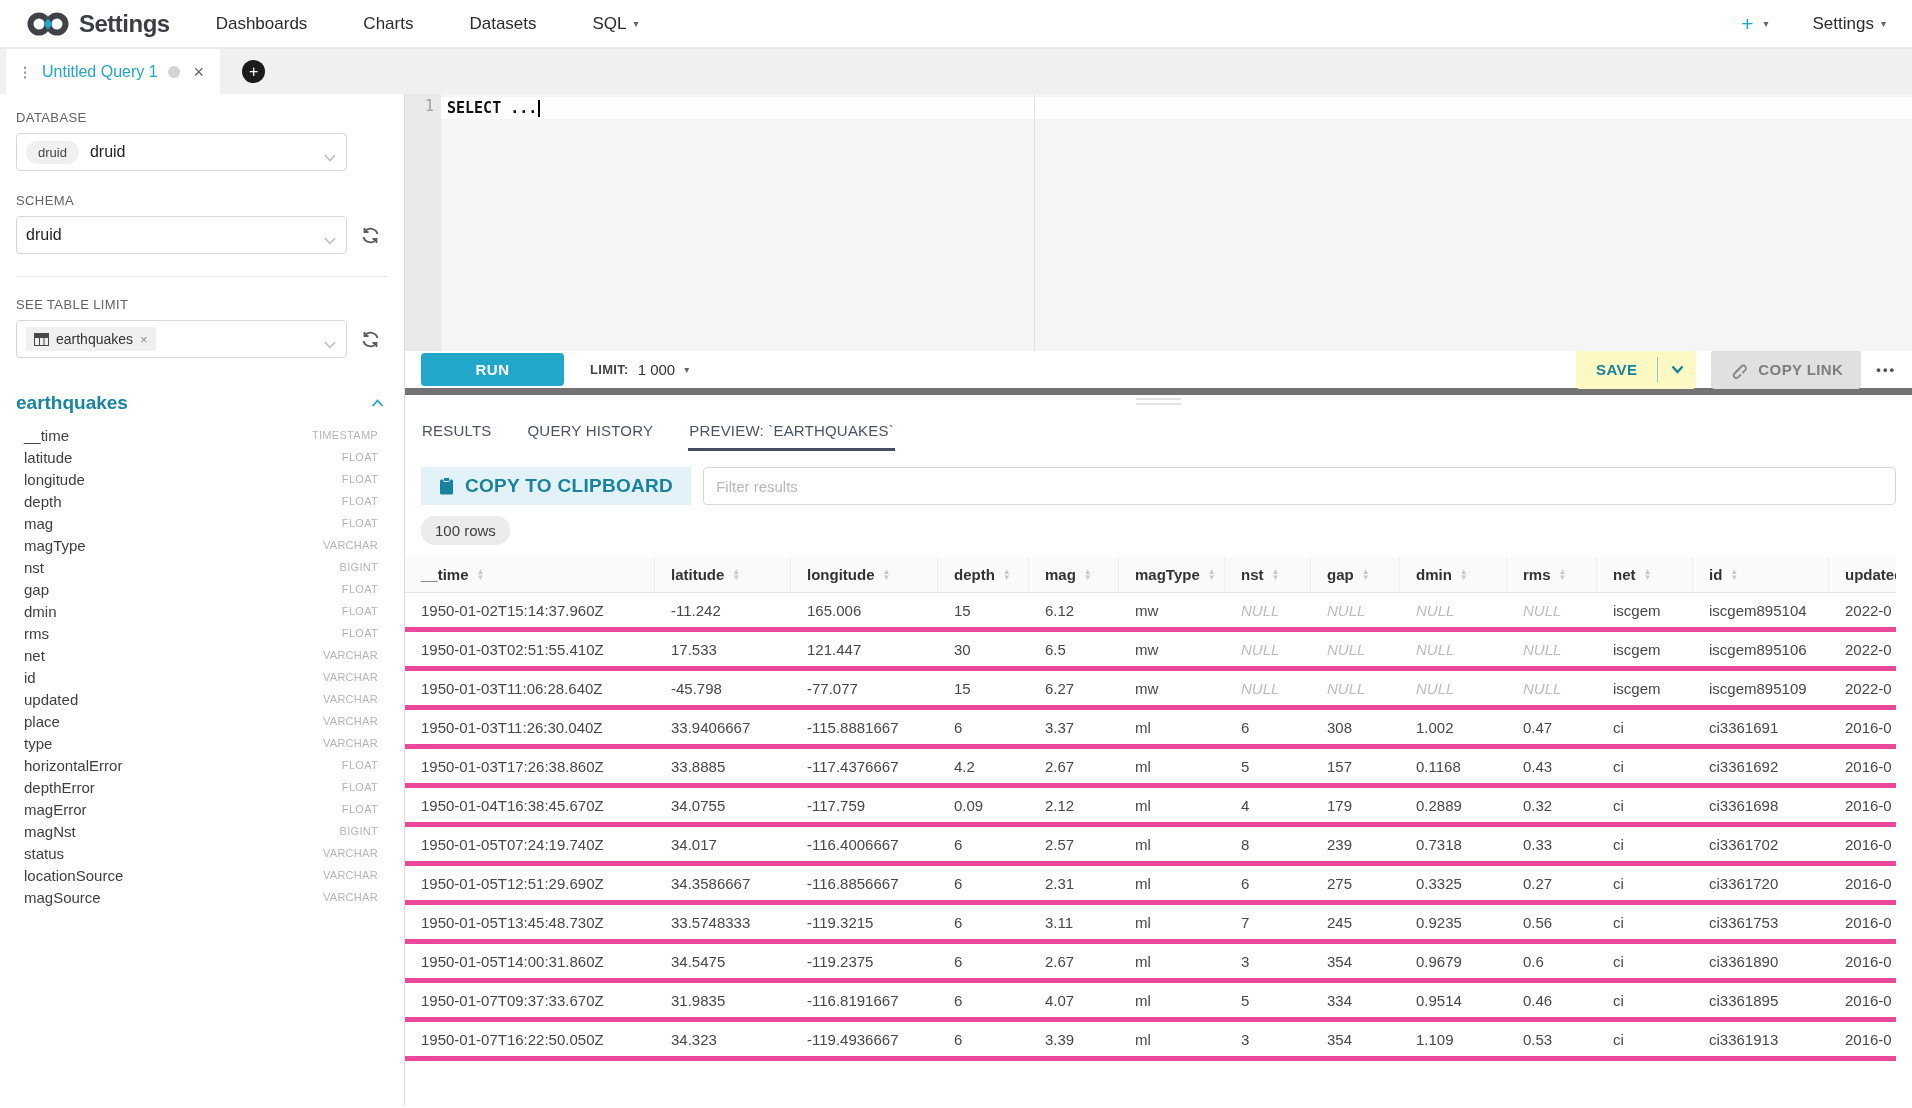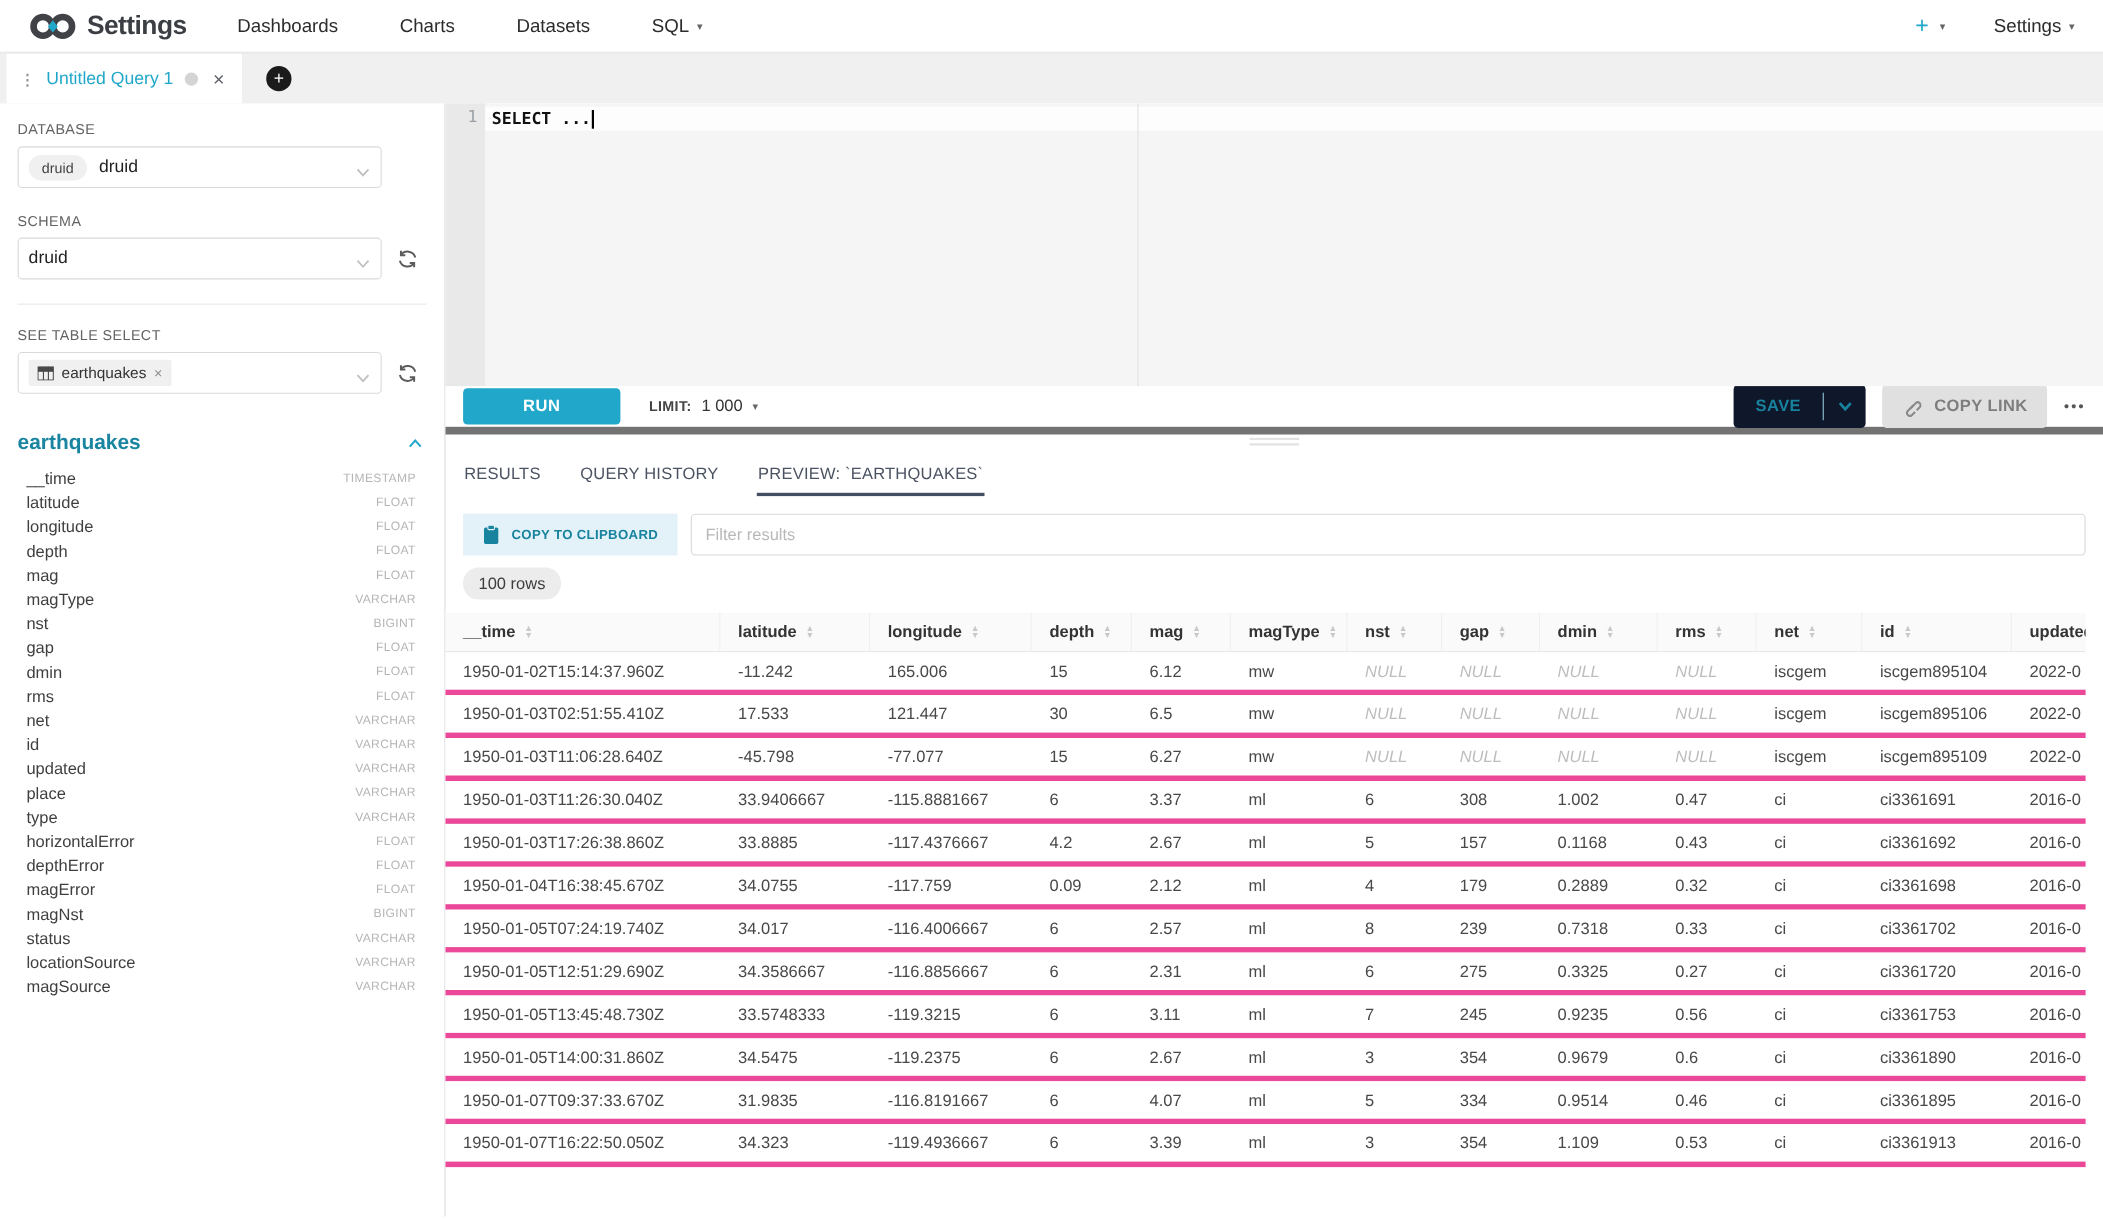--- a/index.html
+++ b/index.html
@@ -61,37 +61,37 @@
   .cursor { display:inline-block; width:2px; height:17px; background:#000; margin-left:1px; }
   .print-margin { position:absolute; left:593px; top:0; bottom:0; width:1px; background:#e2e2e2; }
 
   
   .toolbar { height:44px; display:flex; align-items:center; padding:0 16px; border-bottom:7px solid #737373; background:#fff; }
   .run-btn { width:143px; height:33px; background:#20a7c9; color:#fff; font-weight:bold; font-size:15px; letter-spacing:0.5px; border-radius:4px; display:flex; align-items:center; justify-content:center; cursor:pointer; }
   .limit { margin-left:26px; display:flex; align-items:center; gap:9px; cursor:pointer; }
   .limit-label { font-size:13px; font-weight:bold; color:#454545; letter-spacing:0.3px; }
   .limit-value { font-size:15px; color:#333; }
   .toolbar-right { margin-left:auto; display:flex; align-items:center; gap:15px; }
-  .save-split { display:flex; height:39px; background:#0f172a; border-radius:4px; }
+  .save-split { display:flex; height:39px; background:#fef9c3; border-radius:4px; }
   .save-main { padding:0 20px; display:flex; align-items:center; color:#17839e; font-weight:bold; font-size:15px; letter-spacing:0.4px; cursor:pointer; }
   .save-divider { width:1px; background:#8fc5d8; margin:7px 0; }
   .save-caret { width:38px; display:flex; align-items:center; justify-content:center; cursor:pointer; }
   .copylink { height:39px; background:#e0e0e0; border-radius:4px; padding:0 18px; display:flex; align-items:center; gap:11px; color:#7d7d7d; font-weight:bold; font-size:15px; letter-spacing:0.4px; cursor:pointer; }
   .more-dots { color:#555; font-size:13px; letter-spacing:2px; font-weight:bold; cursor:pointer; }
 
   .handle-row { height:13px; display:flex; flex-direction:column; align-items:center; justify-content:center; gap:3px; cursor:row-resize; }
   .handle-line { width:45px; height:2px; background:#e2e2e2; }
 
   
   .rtabs { display:flex; gap:34px; padding:0 16px; margin-top:4px; }
   .rtab { font-size:15px; color:#4b5362; font-weight:500; letter-spacing:0.2px; padding:10px 1px 12px; position:relative; cursor:pointer; }
   .rtab.active::after { content:""; position:absolute; left:0; right:0; bottom:0; height:3px; background:#444e63; }
 
   .actions-row { display:flex; align-items:center; margin:16px 16px 0; }
-  .copy-clip { height:38px; background:#e3f2f9; border-radius:0; padding:0 18px; display:flex; align-items:center; gap:11px; color:#17839e; font-weight:bold; font-size:12px; letter-spacing:0.3px; cursor:pointer; flex:none; }
+  .copy-clip { height:38px; background:#e3f2f9; border-radius:0; padding:0 18px; display:flex; align-items:center; gap:11px; color:#17839e; font-weight:bold; font-size:19px; letter-spacing:0.3px; cursor:pointer; flex:none; }
   .filter-input { flex:1; margin-left:12px; height:38px; border:1px solid #d9d9d9; border-radius:4px; padding:0 12px; font-size:15px; color:#333; outline:none; font-family:"Liberation Sans", sans-serif; }
   .filter-input::placeholder { color:#b8b8b8; }
 
   .rowcount-row { margin:11px 16px 0; }
   .rowcount { display:inline-block; background:#ececec; border-radius:14px; padding:6px 14px; font-size:15px; color:#3d3d3d; }
 
   .grid { margin-top:12px; width:1491px; }
   .grid-header { display:flex; background:#fafafa; border-bottom:1px solid #e4e4e4; height:36px; }
   .ghead { display:flex; align-items:center; gap:8px; padding-left:16px; font-weight:bold; font-size:15px; color:#333; border-right:1px solid #efefef; overflow:hidden; white-space:nowrap; flex:none; cursor:pointer; }
   .ghead:last-child { border-right:none; }
@@ -185,21 +185,21 @@
             <polyline points="4.5,3 4.5,7 8.5,7" fill="none"></polyline>
               <polyline points="16.5,18 16.5,14 12.5,14" fill="none"></polyline>
           </svg>
         </span>
       </div>
     </div>
 
     <div class="divider"></div>
 
     <div class="side-section">
-      <div class="side-label">SEE TABLE SELECT</div>
+      <div class="side-label">SEE TABLE LIMIT</div>
       <div class="select-row">
         <div class="select">
           <span class="tag">
             <span style="display:flex;">
               <svg width="15" height="13" viewBox="0 0 15 13">
                   <rect x="0.5" y="0.5" width="14" height="12" fill="none" stroke="#484848"></rect>
                   <line x1="0.5" y1="4.5" x2="14.5" y2="4.5" stroke="#484848"></line>
                   <line x1="5.5" y1="0.5" x2="5.5" y2="12.5" stroke="#484848"></line>
                   <line x1="10" y1="0.5" x2="10" y2="12.5" stroke="#484848"></line>
                   <rect x="0.5" y="0.5" width="14" height="4" fill="#484848"></rect>

